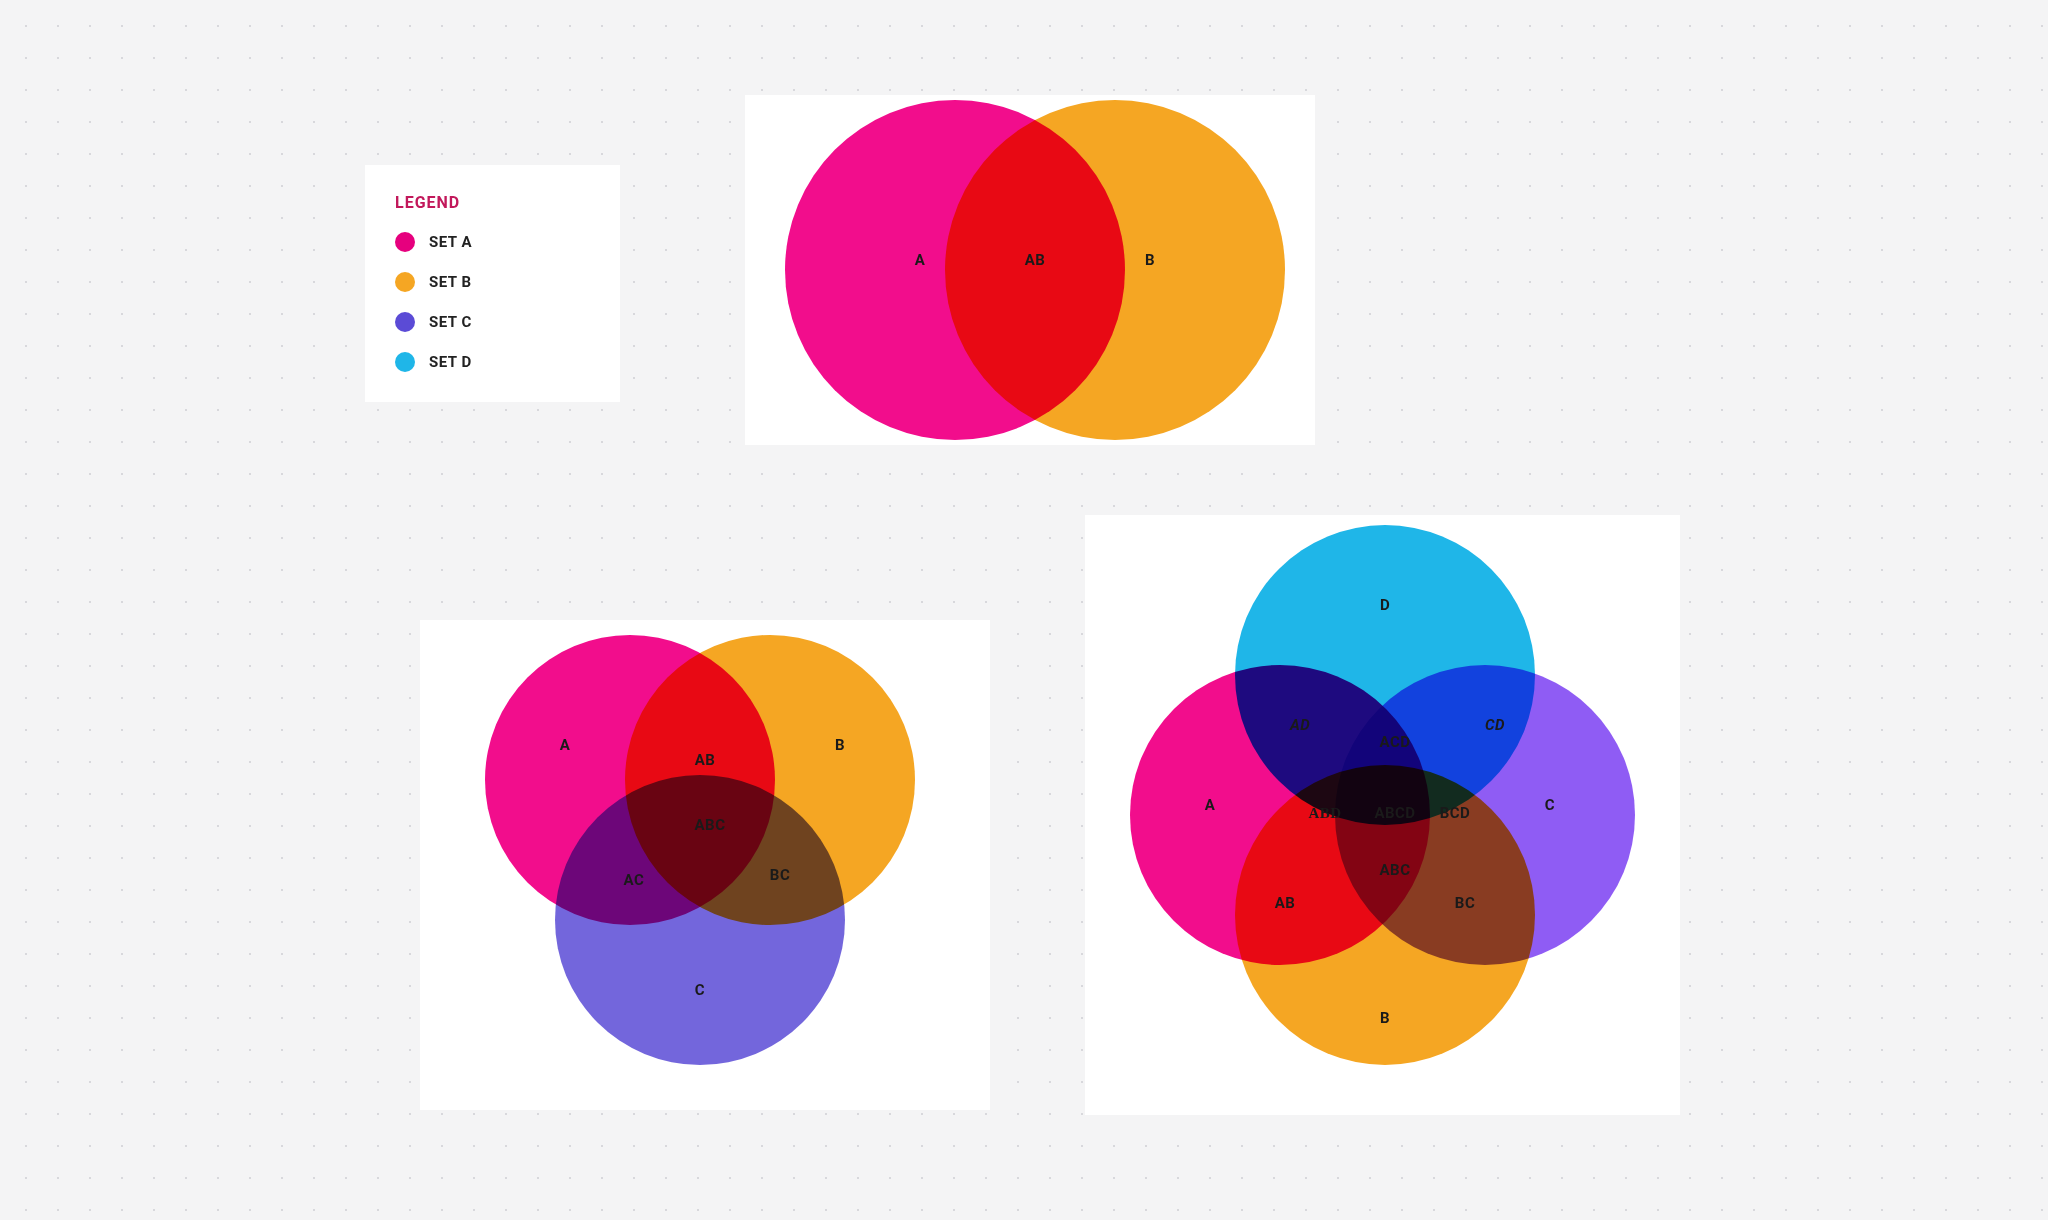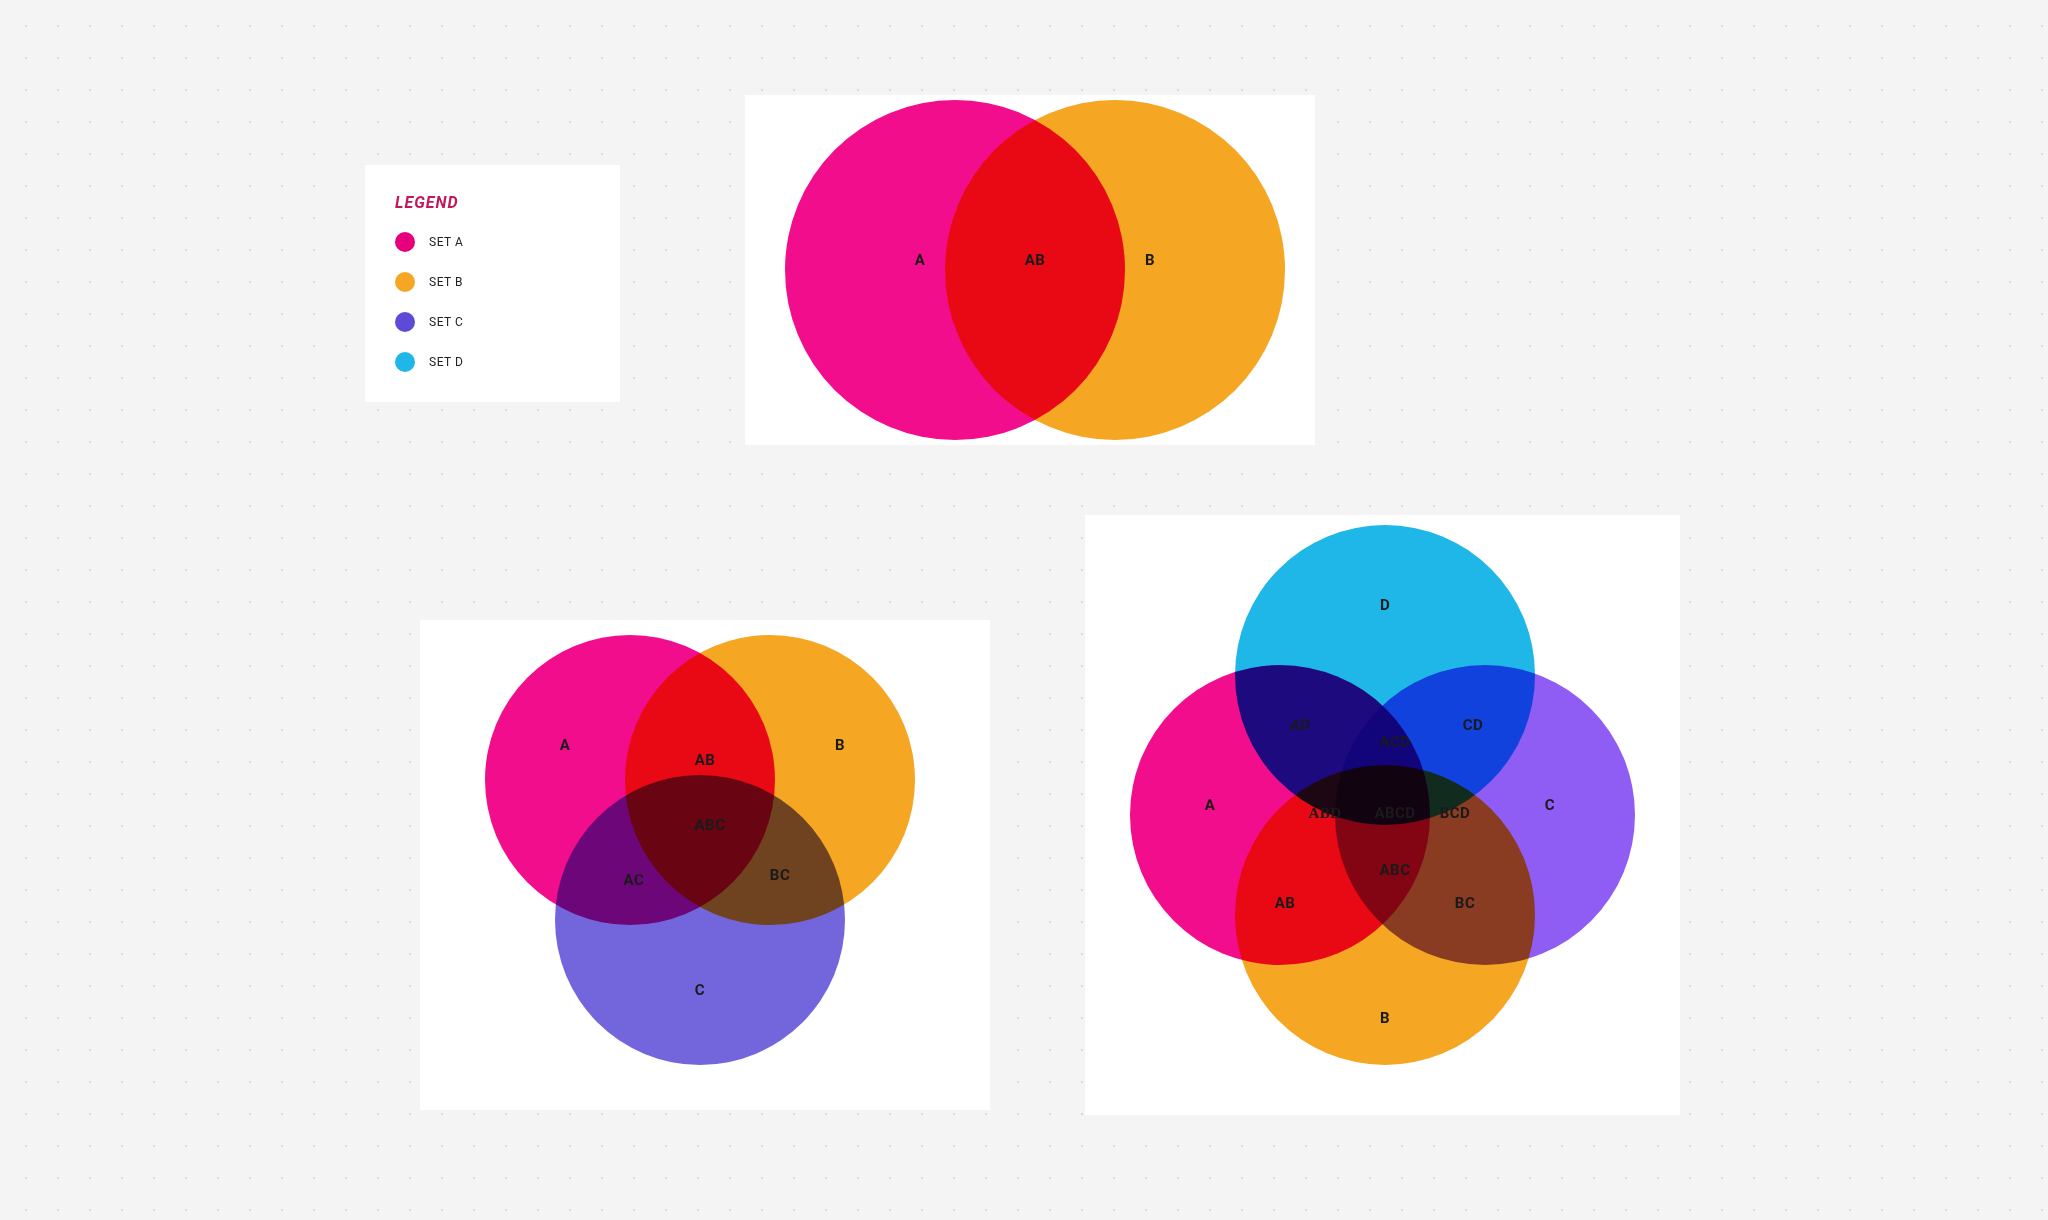--- a/index.html
+++ b/index.html
@@ -25,36 +25,35 @@
     width: 195px;
     padding: 28px 30px 30px 30px;
     background: #ffffff;
   }
   .legend-title {
     font-size: 16px;
     font-weight: 700;
     letter-spacing: 1px;
     color: #c2185b;
     margin-bottom: 18px;
-    font-style: italic;
   }
   .legend-item {
     display: flex;
     align-items: center;
     gap: 14px;
     margin-top: 20px;
   }
   .legend-swatch {
     width: 20px;
     height: 20px;
     border-radius: 50%;
   }
   .legend-label {
-    font-size: 12px;
-    font-weight: 400;
+    font-size: 15px;
+    font-weight: 700;
     letter-spacing: 0.5px;
     color: #222;
   }
   .venn-label {
     position: absolute;
     font-size: 15px;
     font-weight: 700;
     color: #1a1a1a;
     transform: translate(-50%, -50%);
     pointer-events: none;
@@ -142,21 +141,21 @@
     <g style="mix-blend-mode:multiply">
       <circle cx="300" cy="400" r="150" fill="#f5a623"></circle>
     </g>
   </svg>
   <div class="venn-label" style="left:300px; top:90px;">D</div>
   <div class="venn-label" style="left:125px; top:290px;">A</div>
   <div class="venn-label" style="left:465px; top:290px;">C</div>
   <div class="venn-label" style="left:300px; top:503px;">B</div>
 
   <div class="venn-label" style="left:215px; top:210px;font-style:italic;">AD</div>
-  <div class="venn-label" style="left:388px; top:210px;">CD</div>
+  <div class="venn-label" style="left:410px; top:210px;font-style:italic;">CD</div>
   <div class="venn-label" style="left:200px; top:388px;">AB</div>
   <div class="venn-label" style="left:380px; top:388px;">BC</div>
 
   <div class="venn-label" style="left:310px; top:227px;">ACD</div>
   <div class="venn-label" style="left:240px; top:298px;font-family:Liberation Serif, serif;">ABD</div>
   <div class="venn-label" style="left:370px; top:298px;">BCD</div>
   <div class="venn-label" style="left:310px; top:355px;">ABC</div>
 
   <div class="venn-label" style="left:310px; top:298px;">ABCD</div>
 </div>

